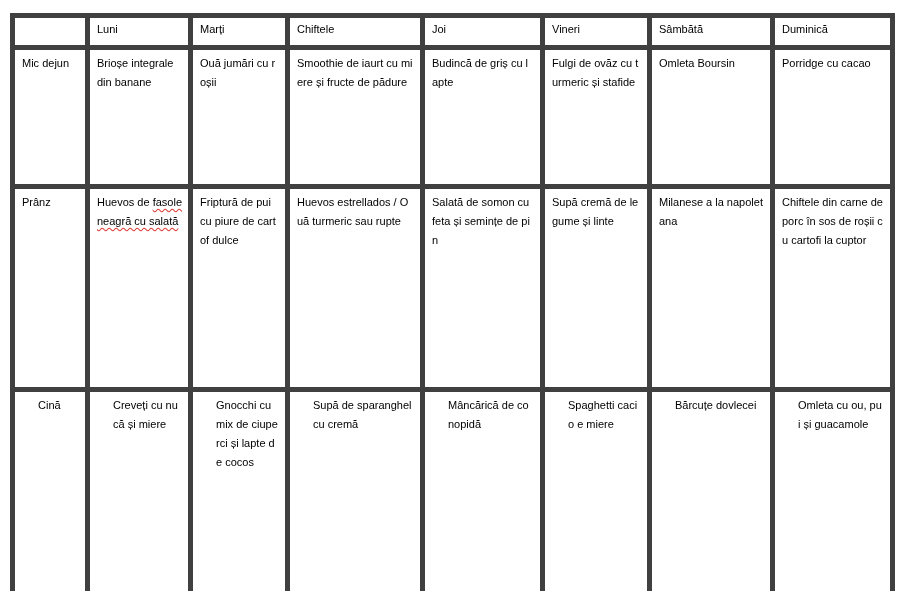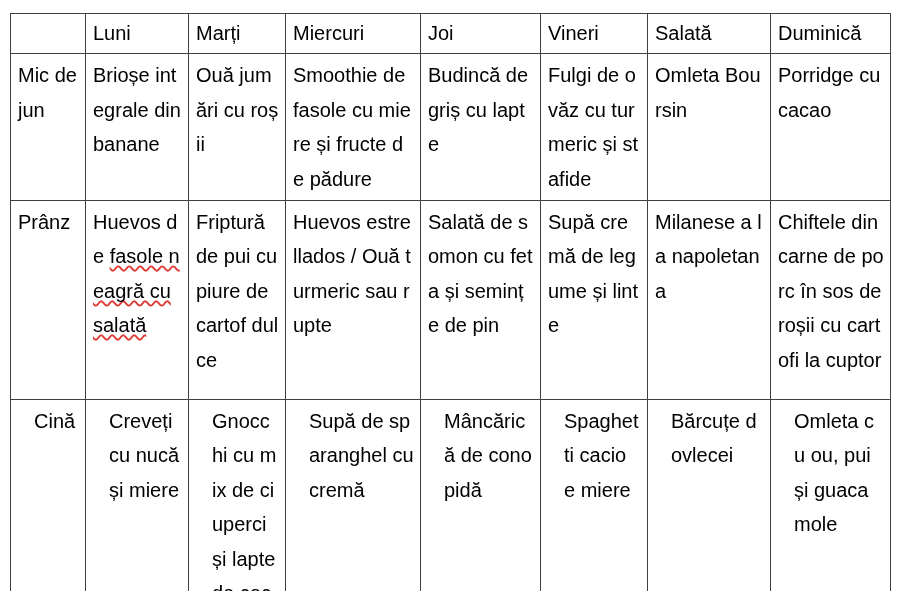--- a/index.html
+++ b/index.html
@@ -36,25 +36,25 @@
   .meal-table col.c-mon    { width: 103px; }
   .meal-table col.c-tue    { width: 97px; }
   .meal-table col.c-wed    { width: 135px; }
   .meal-table col.c-thu    { width: 120px; }
   .meal-table col.c-fri    { width: 107px; }
   .meal-table col.c-sat    { width: 123px; }
   .meal-table col.c-sun    { width: 120px; }
 
   .meal-table th,
   .meal-table td {
-    border: 1px solid #404040;
+    border: 5px solid #404040;
     vertical-align: top;
     text-align: left;
     font-weight: normal;
-    font-size: 20px;
+    font-size: 11px;
     line-height: 1.72;
     padding: 4px 6px 4px 7px;
     word-break: break-all;
     overflow-wrap: break-word;
     hyphens: none;
   }
 
   .meal-table thead th {
     height: 22px;
     padding-top: 2px;
@@ -92,34 +92,34 @@
         <col class="c-fri">
         <col class="c-sat">
         <col class="c-sun">
     </colgroup>
 
     <thead>
       <tr>
         <th></th>
         <th>Luni</th>
         <th>Marți</th>
-        <th>Miercuri</th>
+        <th>Chiftele</th>
         <th>Joi</th>
         <th>Vineri</th>
-        <th>Salată</th>
+        <th>Sâmbătă</th>
         <th>Duminică</th>
       </tr>
     </thead>
 
     <tbody>
       <tr class="row-breakfast">
         <td class="meal-label">Mic dejun</td>
         <td>Brioșe integrale din banane</td>
         <td>Ouă jumări cu roșii</td>
-        <td>Smoothie de fasole cu miere și fructe de pădure</td>
+        <td>Smoothie de iaurt cu miere și fructe de pădure</td>
         <td>Budincă de griș cu lapte</td>
         <td>Fulgi de ovăz cu turmeric și stafide</td>
         <td>Omleta Boursin</td>
         <td>Porridge cu cacao</td>
       </tr>
 
       <tr class="row-lunch">
         <td class="meal-label">Prânz</td>
         <td><span>Huevos de </span><span class="misspelled">fasole neagră cu salată</span></td>
         <td>Friptură de pui cu piure de cartof dulce</td>

